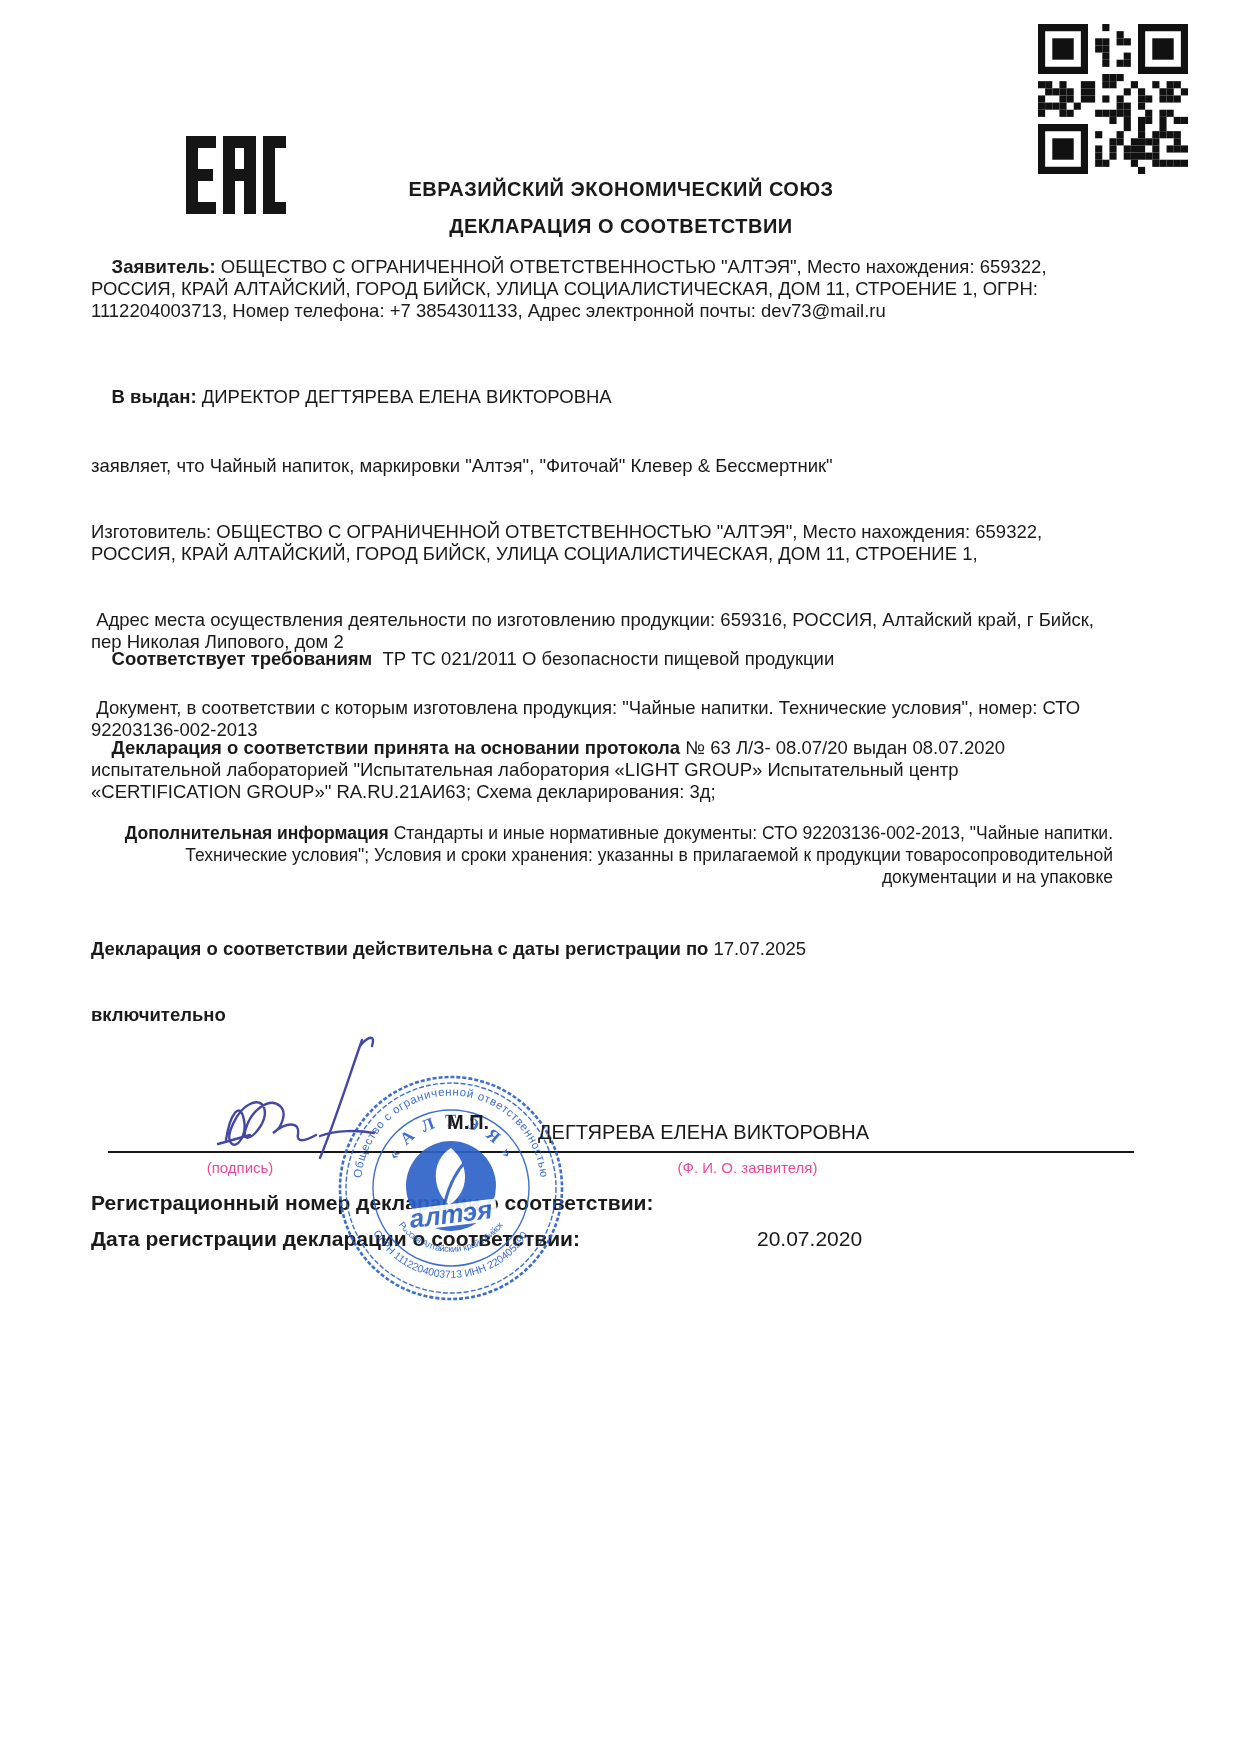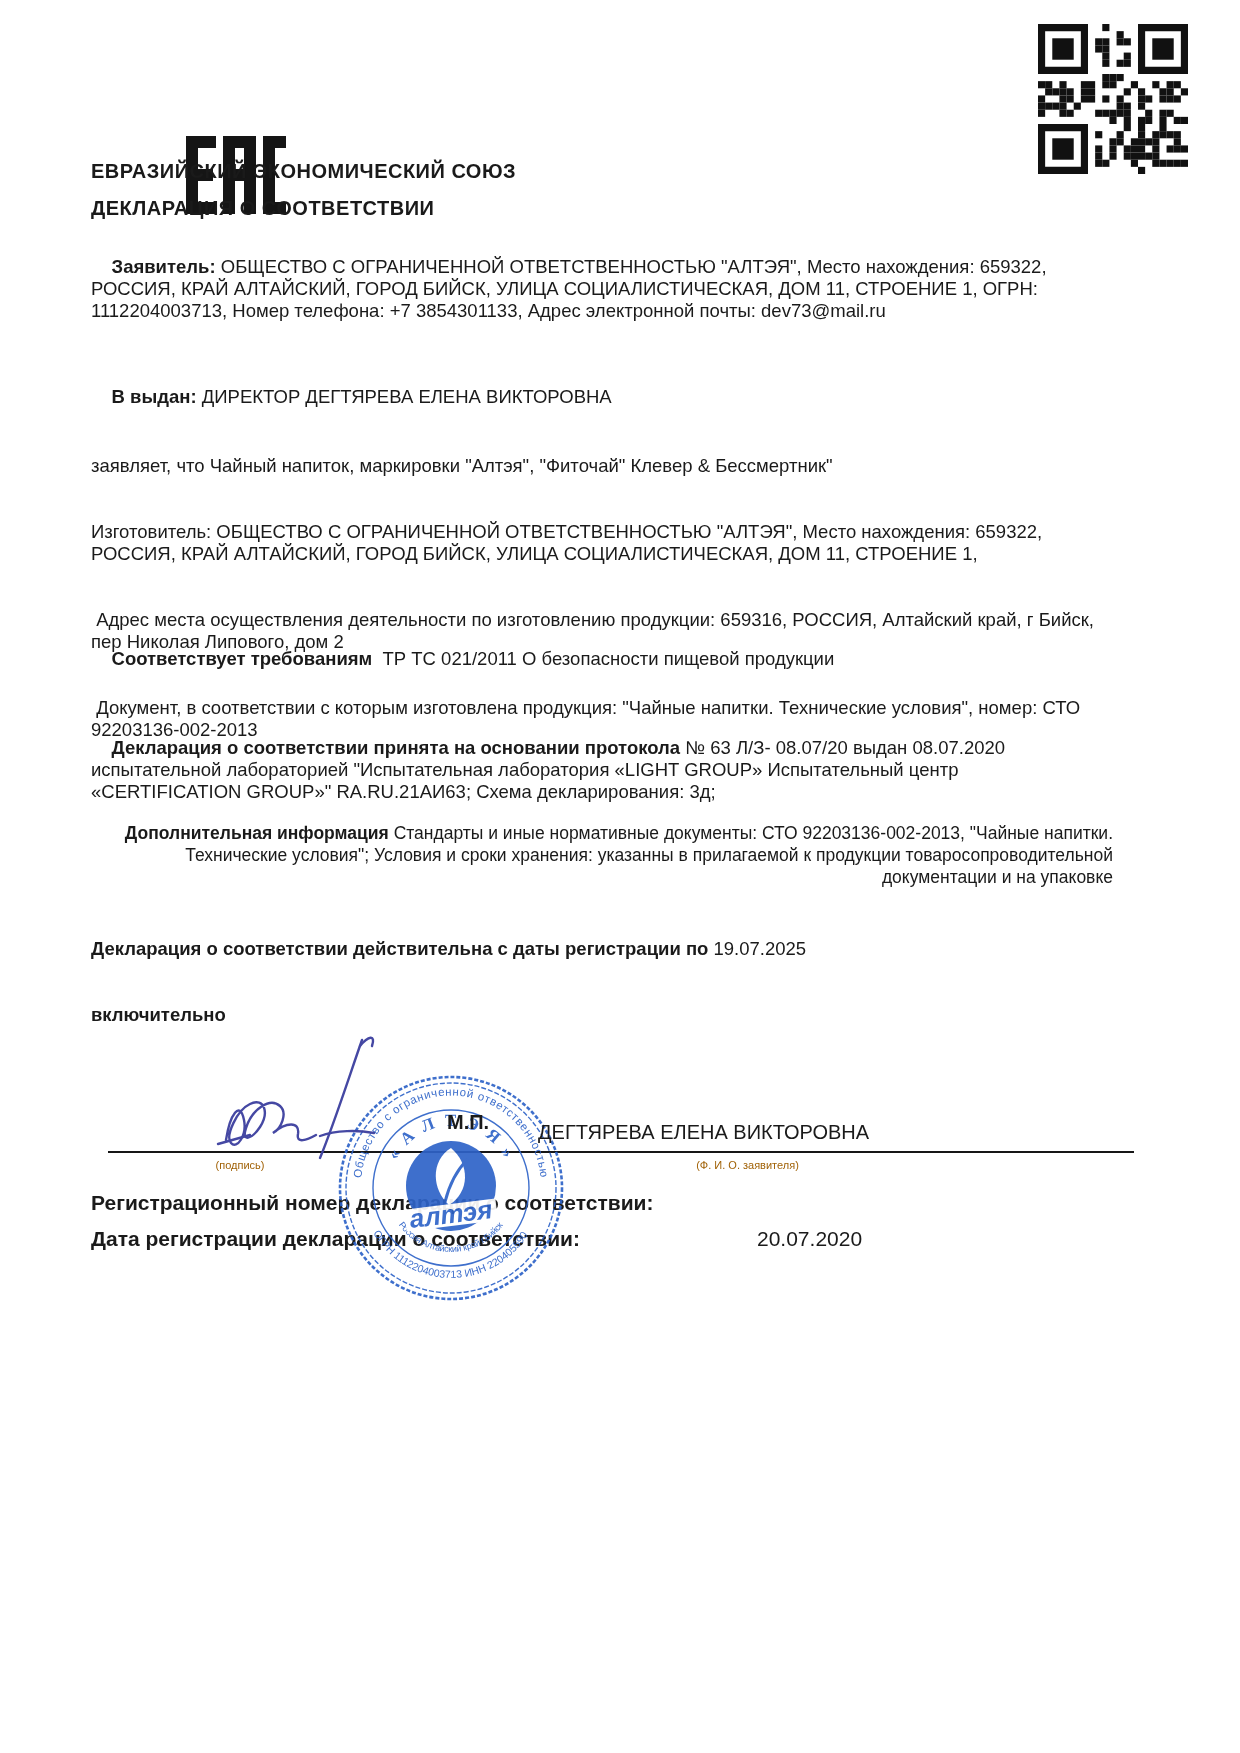--- a/index.html
+++ b/index.html
@@ -12,36 +12,36 @@
     position:relative;
     width:1240px;height:1753px;
     background:#ffffff;
     font-family:"Liberation Sans", sans-serif;
     color:var(--text);
     overflow:hidden;
     margin:0 auto;
   }
   .abs{position:absolute;}
   .title{
-    left:91px;width:1060px;text-align:left;
-    font-weight:bold;font-size:20px;letter-spacing:.5px;
+    left:91px;width:1060px;text-align:center;
+    font-weight:bold;font-size:20px;letter-spacing:.5px;margin-top:18px;
   }
   .para{
     left:91px;width:1022px;
     font-size:18.5px;line-height:22px;
     white-space:pre-wrap;
   }
   .para .b{font-weight:bold;}
   .para.small{font-size:17.5px;text-align:right;}
   .sig-line{
     left:108px;top:1151px;width:1026px;height:0;
     border-top:2px solid #161616;
   }
   .caption{
-    font-size:11px;color:#a16207;text-align:center;
+    font-size:15px;color:#ec4899;text-align:center;
   }
   .mp{
     left:447px;top:1111px;
     font-size:20px;font-weight:bold;z-index:6;
   }
   .sig-name{
     left:538px;top:1121px;font-size:20px;z-index:6;
   }
   .reg-row{left:91px;width:1080px;font-size:21px;line-height:26px;}
   .reg-row .lbl{font-weight:bold;}
@@ -231,21 +231,21 @@
 
   <div class="abs para" style="top:715px">
     <span class="b">Декларация о соответствии принята на основании протокола</span><span> № 63 Л/З- 08.07/20 выдан 08.07.2020  испытательной лабораторией "Испытательная лаборатория «LIGHT GROUP» Испытательный центр «CERTIFICATION GROUP»" RA.RU.21АИ63; Схема декларирования: 3д;</span>
   </div>
 
   <div class="abs para small" style="top:800px">
     <span class="b">Дополнительная информация</span><span> Стандарты и иные нормативные документы: СТО 92203136-002-2013, "Чайные напитки. Технические условия"; Условия и сроки хранения: указанны в прилагаемой к продукции товаросопроводительной документации и на упаковке</span>
   </div>
 
   <div class="abs para" style="top:894px">
-    <div><span class="b">Декларация о соответствии действительна с даты регистрации по</span><span> 19.07.2025</span></div>
+    <div><span class="b">Декларация о соответствии действительна с даты регистрации по</span><span> 17.07.2025</span></div>
     <div class="b">включительно</div>
   </div>
 
   <svg class="abs sig-wrap" width="240" height="160" viewBox="0 0 240 160">
     <g fill="none" stroke="var(--sig-ink)" stroke-width="2.4" stroke-linecap="round">
       <path d="M14,122 c 4,-26 14,-40 18,-20 c 3,15 -7,30 -13,23 c -6,-7 6,-33 19,-39 c 15,-7 19,9 10,23 c -8,12 -19,16 -14,1 c 6,-19 24,-31 34,-22 c 8,7 1,23 -7,27 c 13,-11 27,-12 25,1 c -2,10 9,6 18,1"></path>
       <path d="M6,126 l 32,-9"></path>
       <path d="M150,22 c -12,34 -28,84 -42,118"></path>
       <path d="M108,118 c 16,-6 38,-6 54,-3"></path>
       <path d="M148,28 c 8,-10 16,-12 12,0"></path>

